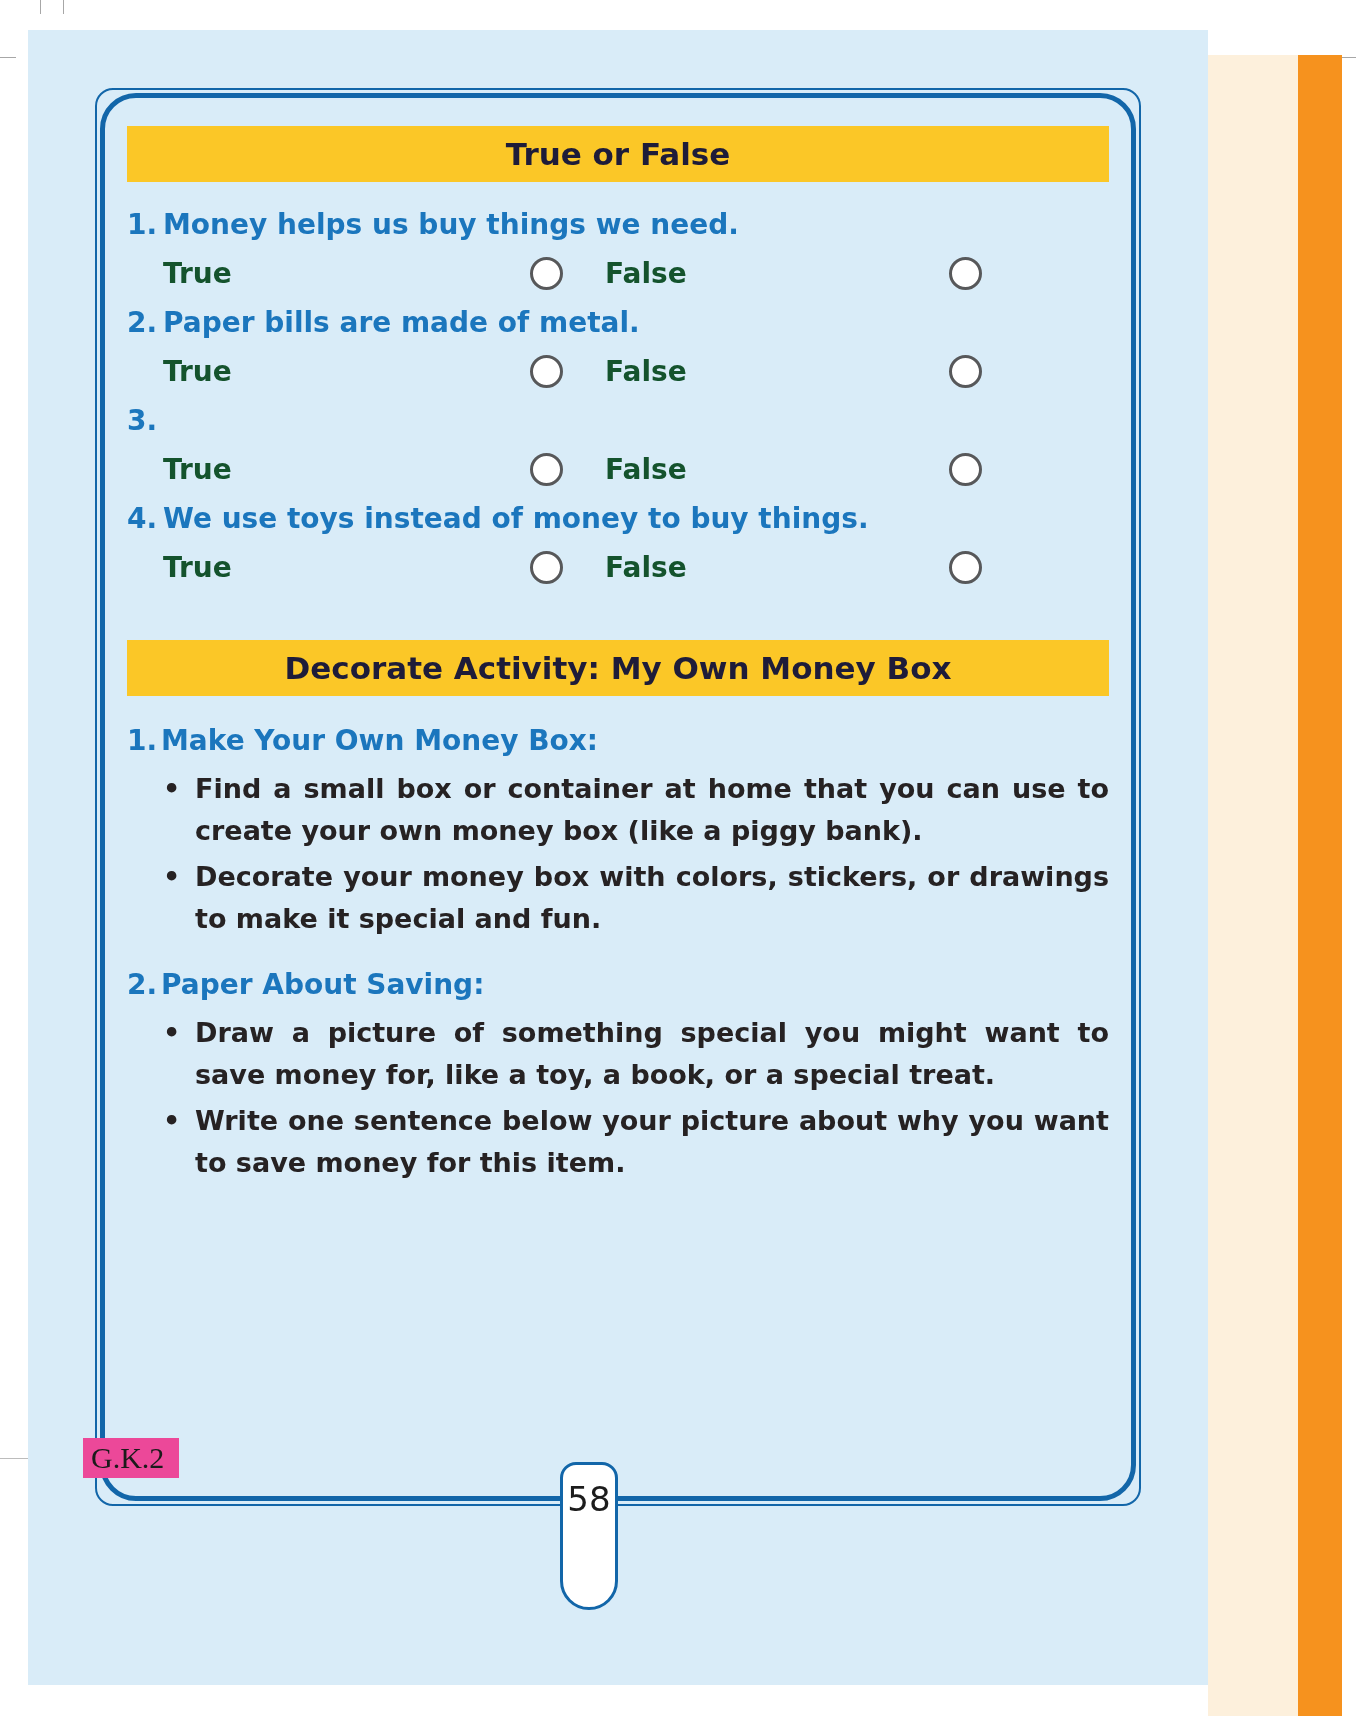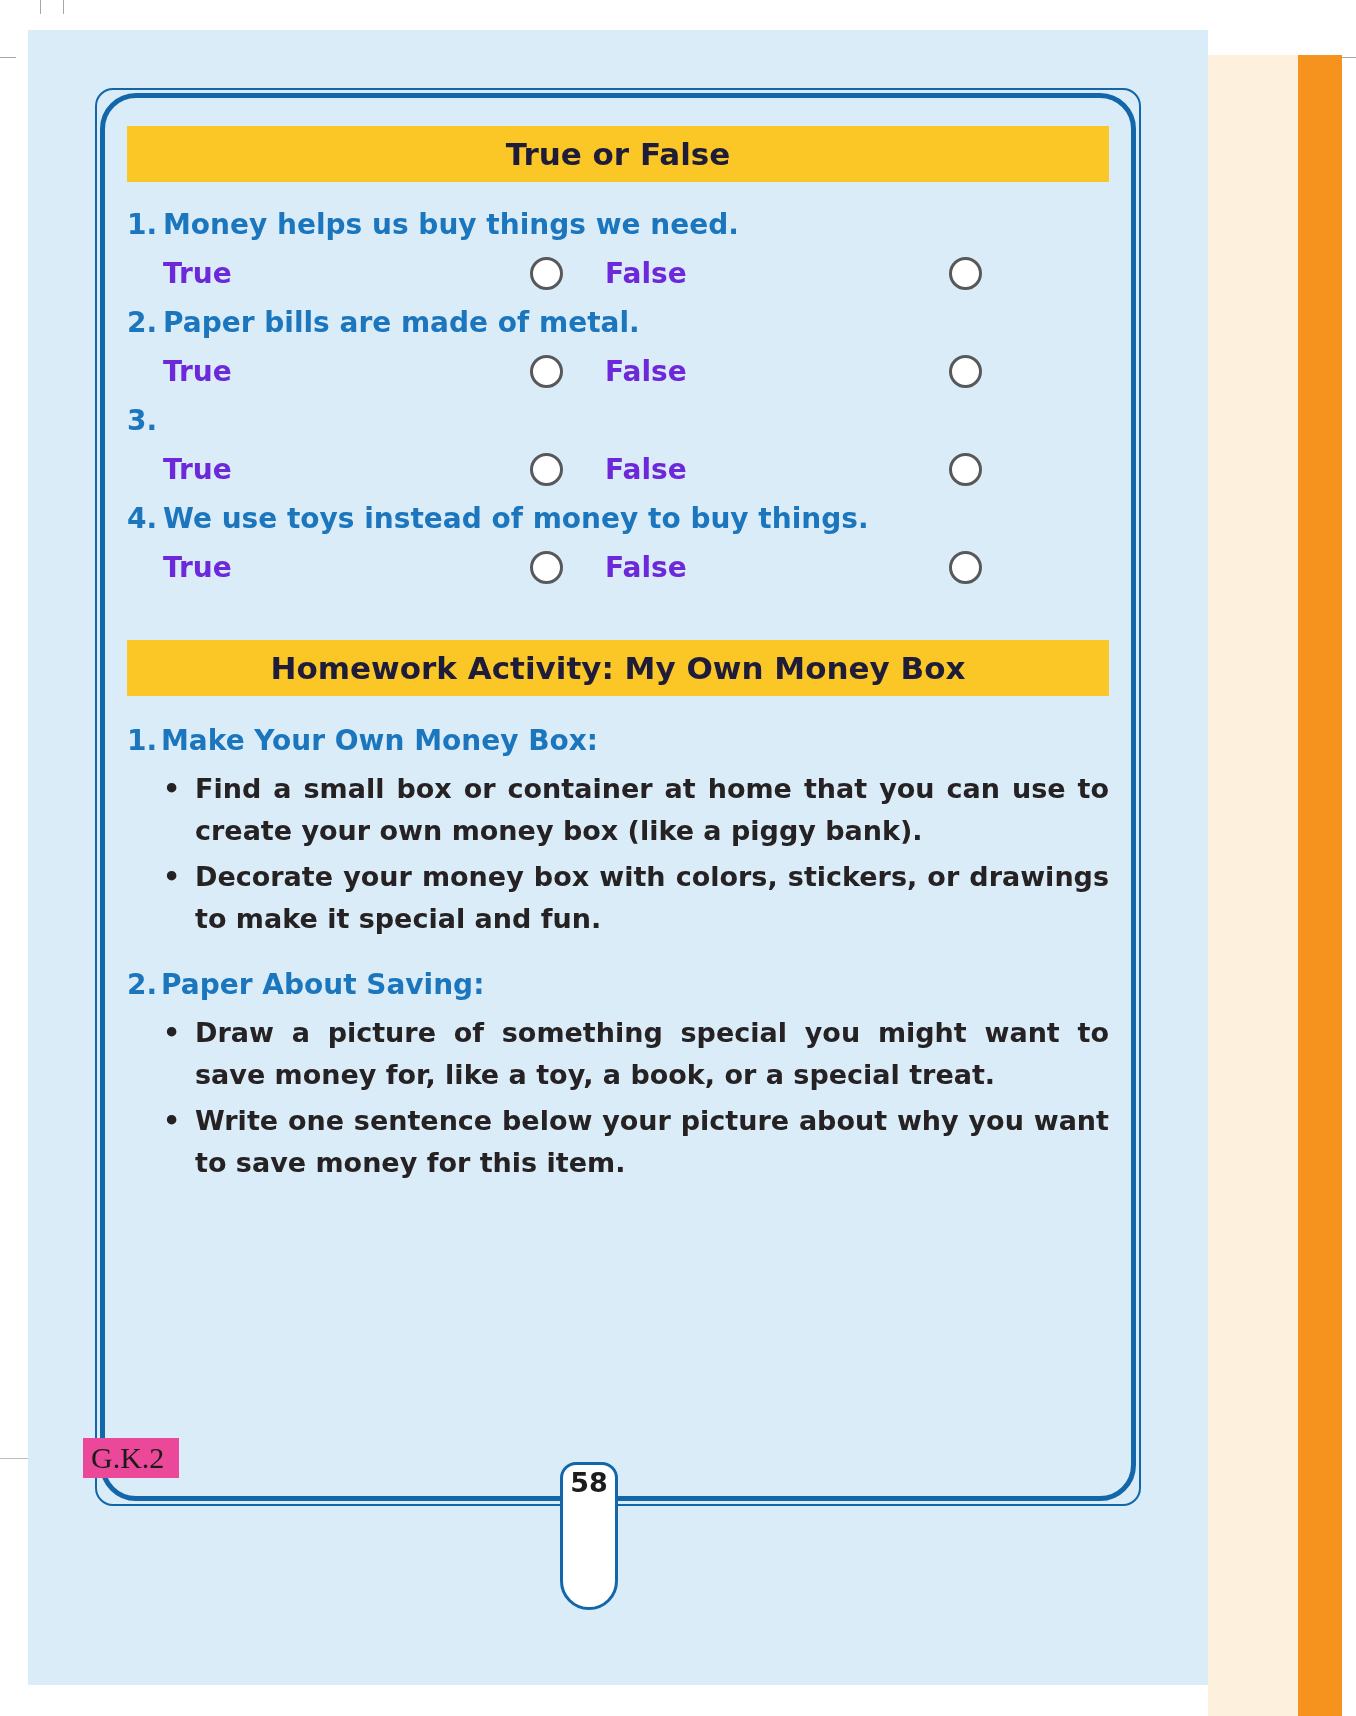--- a/index.html
+++ b/index.html
@@ -68,21 +68,21 @@
   .question { margin-bottom:14px; }
   .q-heading {
     display:flex; font-size:28px; font-weight:bold;
     color:var(--question-blue,#1b76bd);
     line-height:34px; margin-bottom:12px;
   }
   .q-num { width:36px; flex:none; }
   .tf-row {
     display:flex; align-items:center;
     padding-left:36px; height:38px;
-    font-size:28px; font-weight:bold; color:#6d28d9;
+    font-size:28px; font-weight:bold; color:#14532d;
   }
   .true-opt { width:367px; flex:none; }
   .false-opt { margin-left:42px; flex:1; }
   .circle {
     width:33px; height:33px; flex:none;
     border:3px solid #57585a; border-radius:50%;
     background:#ffffff; cursor:pointer;
   }
   .circle-right { margin-right:127px; }
 
@@ -114,22 +114,22 @@
     font-size:30px; color:#1b1b1b;
   }
   .page-tab {
     position:absolute; left:560px; top:1462px; width:58px; height:148px;
     background:#ffffff; z-index:3;
     border:3px solid var(--border-blue,#1266a9);
     border-radius:16px 16px 29px 29px;
     display:flex; justify-content:center;
   }
   .page-num {
-    margin-top:2px;
-    font-size:27px; font-weight:bold; color:#1c1c1c;
+    margin-top:14px;
+    font-size:34px; font-weight:normal; color:#1c1c1c;
   }
 </style>
 </head>
 <body>
 
 <div class="sheet">
 
   <div>
     <div class="mark mark-v1"></div>
     <div class="mark mark-v2"></div>
@@ -194,21 +194,21 @@
         </div>
         <div class="tf-row">
           <span class="true-opt">True</span>
           <span class="circle"></span>
           <span class="false-opt">False</span>
           <span class="circle circle-right"></span>
         </div>
       </div>
 
       <div class="banner banner2">
-        <span>Homework Activity: My Own Money Box</span>
+        <span>Decorate Activity: My Own Money Box</span>
       </div>
 
       <div class="hw-item">
         <div class="hw-heading">
           <span class="hw-num">1.</span>
           <span>Make Your Own Money Box:</span>
         </div>
         <div class="bullet">
           <span class="dot">•</span>
           <span class="b-text">Find a small box or container at home that you can use to create your own money box (like a piggy bank).</span>

